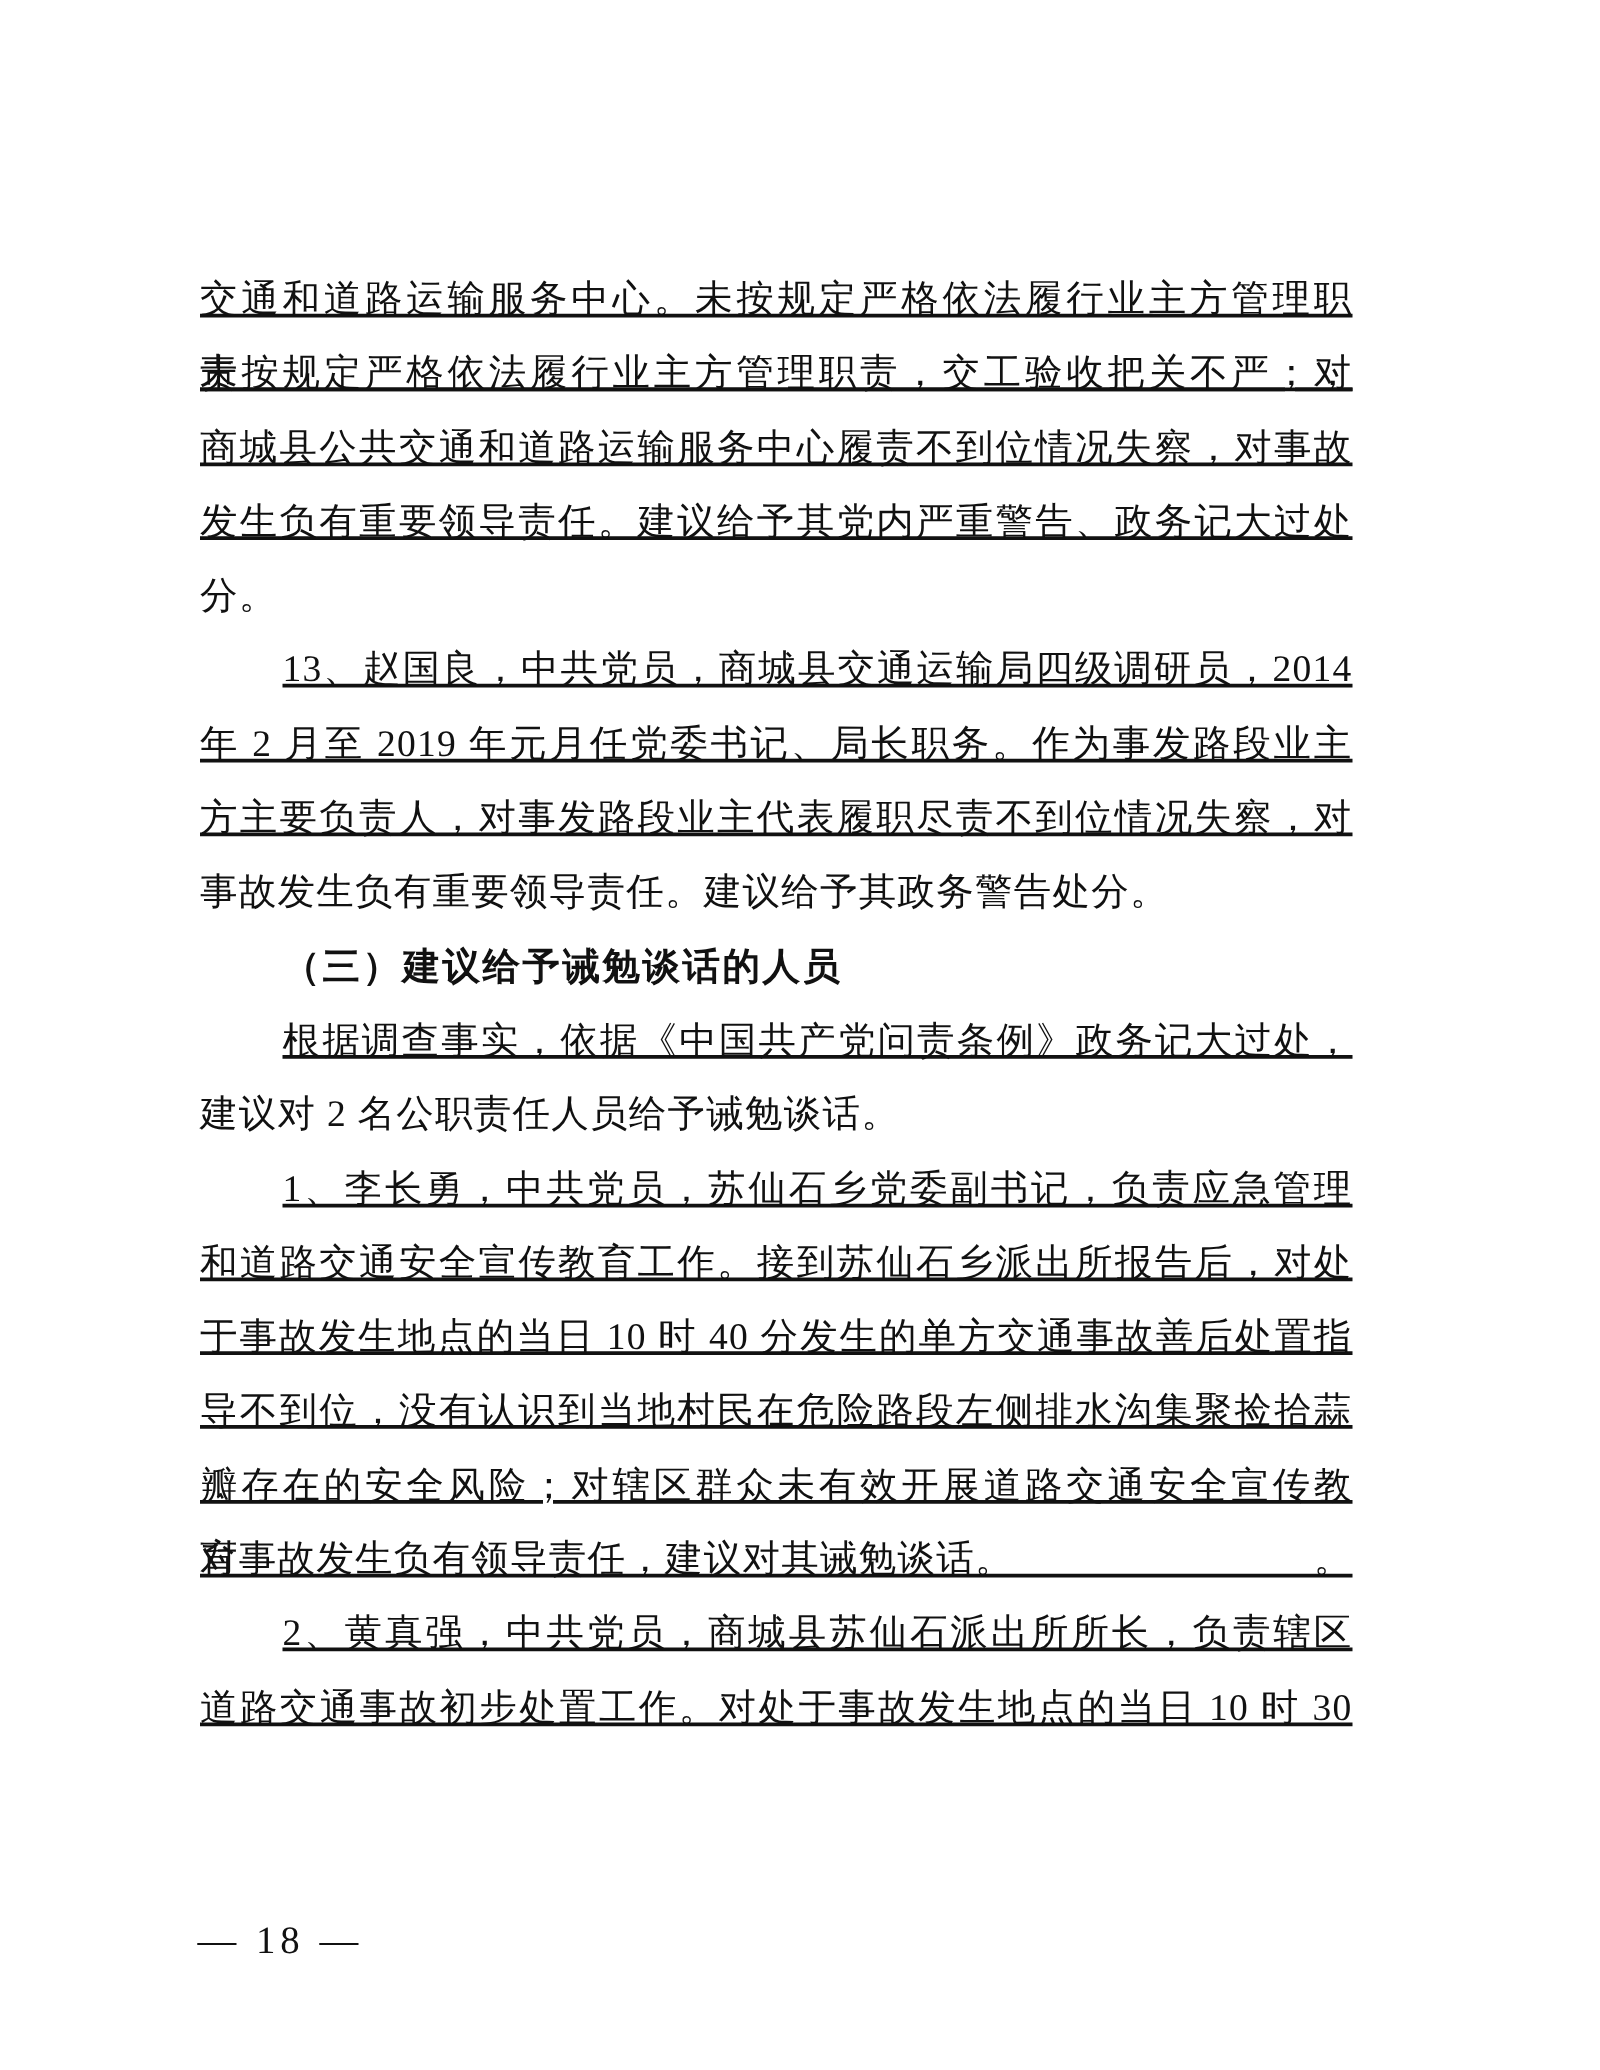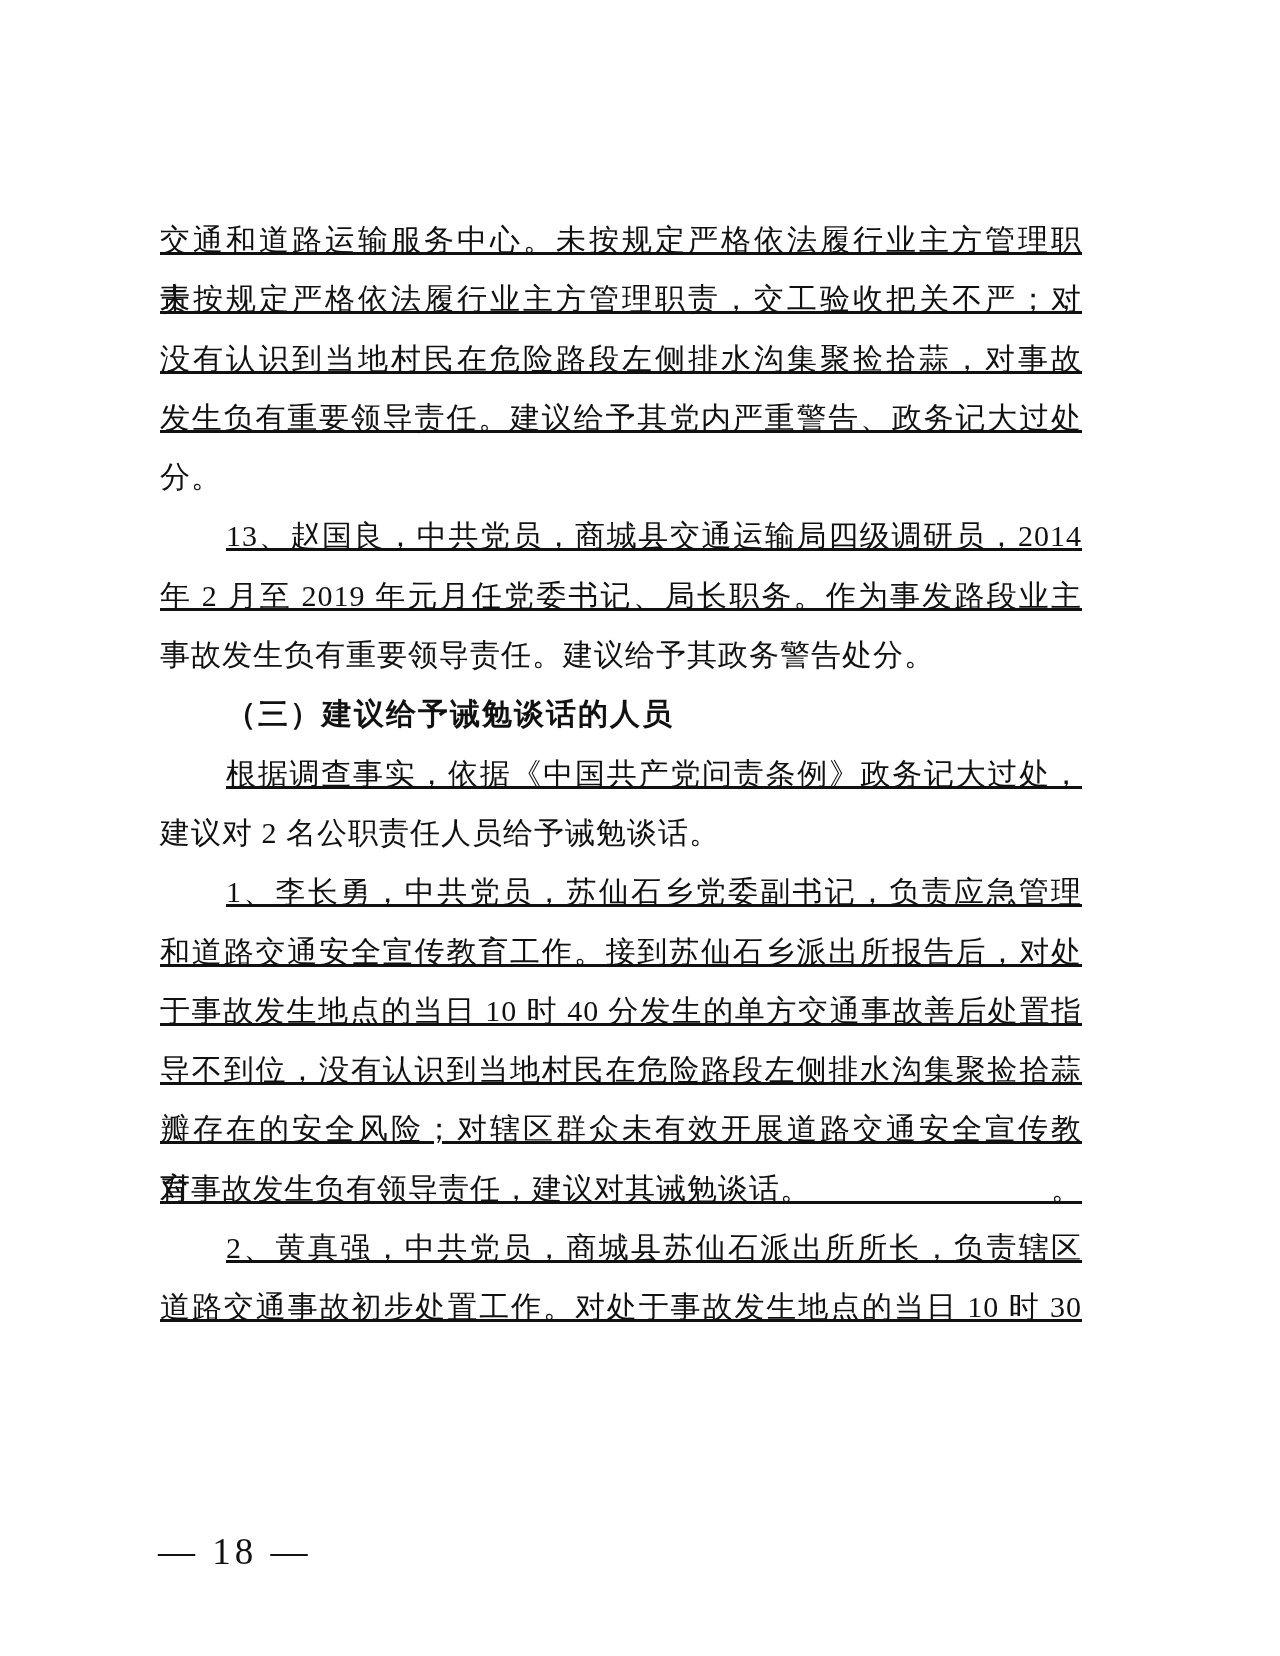--- a/index.html
+++ b/index.html
@@ -43,38 +43,39 @@
     text-indent: 2.2em;
   }
   .line.bold {
     font-weight: bold;
     letter-spacing: 2px;
   }
   .page-number {
     position: absolute;
     left: 158px;
     top: 1532px;
-    font-size: 37px;
+    font-size: 31px;
     line-height: 40px;
     letter-spacing: 4px;
     color: #111111;
   }
 </style>
 </head>
 <body>
 
 <div class="page">
   <div class="doc-body">
       <div class="line justify">交通和道路运输服务中心。未按规定严格依法履行业主方管理职责，</div>
       <div class="line justify">未按规定严格依法履行业主方管理职责，交工验收把关不严；对</div>
-      <div class="line justify">没有认识到当地村民在危险路段左侧排水沟集聚捡拾蒜，对事故</div>
+      <div class="line justify">商城县公共交通和道路运输服务中心履责不到位情况失察，对事故</div>
       <div class="line justify">发生负有重要领导责任。建议给予其党内严重警告、政务记大过处</div>
       <div class="line">分。</div>
       <div class="line justify indent">13、赵国良，中共党员，商城县交通运输局四级调研员，2014</div>
       <div class="line justify">年 2 月至 2019 年元月任党委书记、局长职务。作为事发路段业主</div>
+      <div class="line justify">方主要负责人，对事发路段业主代表履职尽责不到位情况失察，对</div>
       <div class="line">事故发生负有重要领导责任。建议给予其政务警告处分。</div>
       <div class="line indent bold">（三）建议给予诫勉谈话的人员</div>
       <div class="line justify indent">根据调查事实，依据《中国共产党问责条例》政务记大过处，</div>
       <div class="line">建议对 2 名公职责任人员给予诫勉谈话。</div>
       <div class="line justify indent">1、李长勇，中共党员，苏仙石乡党委副书记，负责应急管理</div>
       <div class="line justify">和道路交通安全宣传教育工作。接到苏仙石乡派出所报告后，对处</div>
       <div class="line justify">于事故发生地点的当日 10 时 40 分发生的单方交通事故善后处置指</div>
       <div class="line justify">导不到位，没有认识到当地村民在危险路段左侧排水沟集聚捡拾蒜</div>
       <div class="line justify">瓣存在的安全风险；对辖区群众未有效开展道路交通安全宣传教育。</div>
       <div class="line">对事故发生负有领导责任，建议对其诫勉谈话。</div>

